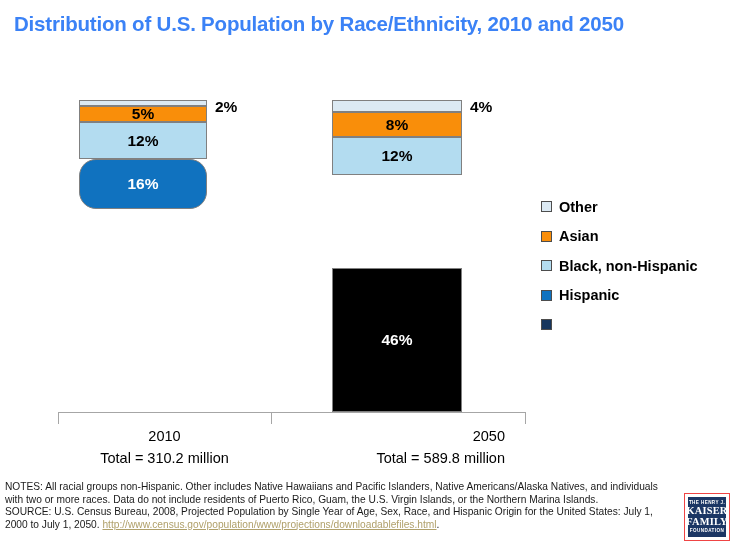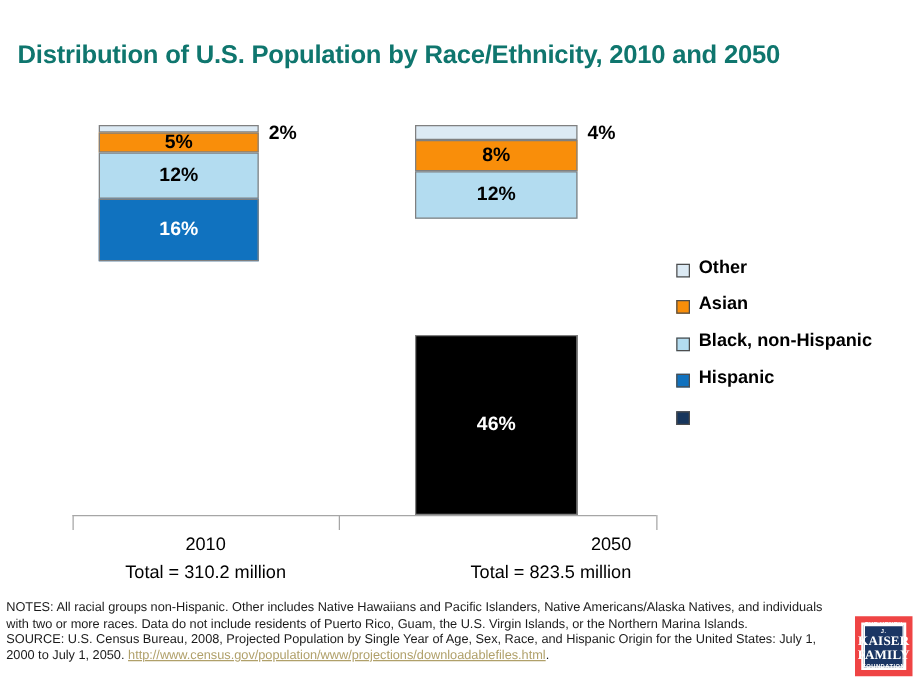--- a/index.html
+++ b/index.html
@@ -13,27 +13,27 @@
     position: relative;
     font-family: "Liberation Sans", sans-serif;
     color: #000000;
     overflow: hidden;
   }
 
   
   #chart-title {
     position: absolute;
     left: 14px;
-    top: 28px;
+    top: 8px;
     width: 700px;
     font-size: 20.5px;
     font-weight: bold;
     line-height: 31px;
     letter-spacing: -0.2px;
-    color: #0f766e;
+    color: #3b82f6;
   }
 
   
   #plot-area {
     position: absolute;
     left: 0;
     top: 0;
     width: 735px;
     height: 470px;
   }
@@ -97,21 +97,21 @@
   }
 
   
   #legend {
     position: absolute;
     left: 541px;
     top: 192px;
   }
   .legend-row {
     display: flex;
-    align-items: flex-end;
+    align-items: center;
     height: 29.5px;
   }
   .legend-swatch {
     width: 11px;
     height: 11px;
     box-sizing: border-box;
     border: 1px solid #4d4d4d;
     margin-right: 7px;
     flex: 0 0 auto;
   }
@@ -139,21 +139,21 @@
 
   
   #kff-logo {
     position: absolute;
     left: 684px;
     top: 493px;
     width: 46px;
     height: 48px;
     background: #ffffff;
     box-sizing: border-box;
-    border: 5px solid #ef4444;
+    border: 1px solid #ef4444;
     padding: 2px;
   }
   #kff-inner {
     width: 100%;
     height: 100%;
     background: #1b3664;
     box-sizing: border-box;
     border: 1px solid #ffffff;
     color: #ffffff;
     text-align: center;
@@ -185,21 +185,21 @@
 <div id="plot-area">
 
 <div class="bar-stack" style="left: 79px; width: 128px; top: 100px; height: 312px; bottom: auto;">
       <div class="bar-seg" style="top: 0px; height: 6.24px; background: rgb(220, 234, 244);"></div>
       <div class="bar-seg" style="top: 6.24px; height: 15.6px; background: rgb(249, 142, 10);">
         <span class="seg-label dark">5%</span>
       </div>
       <div class="bar-seg" style="top: 21.84px; height: 37.44px; background: rgb(179, 220, 240);">
         <span class="seg-label dark">12%</span>
       </div>
-      <div class="bar-seg" style="top: 59.28px; height: 49.92px; background: rgb(16, 114, 191);">
+      <div class="bar-seg" style="top: 59.28px; height: 49.92px; background: rgb(16, 114, 191); border-radius: 17px;">
         <span class="seg-label light">16%</span>
       </div>
     </div>
     <div class="outside-label" style="left: 215px; top: 98px;">2%</div>
     <div class="bar-stack" style="left: 332px; width: 130px; top: 100px; height: 312px; bottom: auto;">
       <div class="bar-seg" style="top: 0px; height: 12.48px; background: rgb(220, 234, 244);"></div>
       <div class="bar-seg" style="top: 12.48px; height: 24.96px; background: rgb(249, 142, 10);">
         <span class="seg-label dark">8%</span>
       </div>
       <div class="bar-seg" style="top: 37.44px; height: 37.44px; background: rgb(179, 220, 240);">
@@ -216,21 +216,21 @@
 <div class="axis-tick" style="left:58px;"></div>
 <div class="axis-tick" style="left:271px;"></div>
 <div class="axis-tick" style="left:525px;"></div>
 
 <div class="cat-label" style="left:58px; top:425px; width:213px;">
   <div>2010</div>
   <div>Total = 310.2 million</div>
 </div>
 <div class="cat-label" style="left:292px; top:425px; width:213px;text-align:right;">
   <div>2050</div>
-  <div>Total = 823.5 million</div>
+  <div>Total = 589.8 million</div>
 </div>
 
 <div id="legend">
 
 <div class="legend-row">
       <span class="legend-swatch" style="background: rgb(220, 234, 244);"></span>
       <span class="legend-label">Other</span>
     </div>
     <div class="legend-row">
       <span class="legend-swatch" style="background: rgb(249, 142, 10);"></span>

